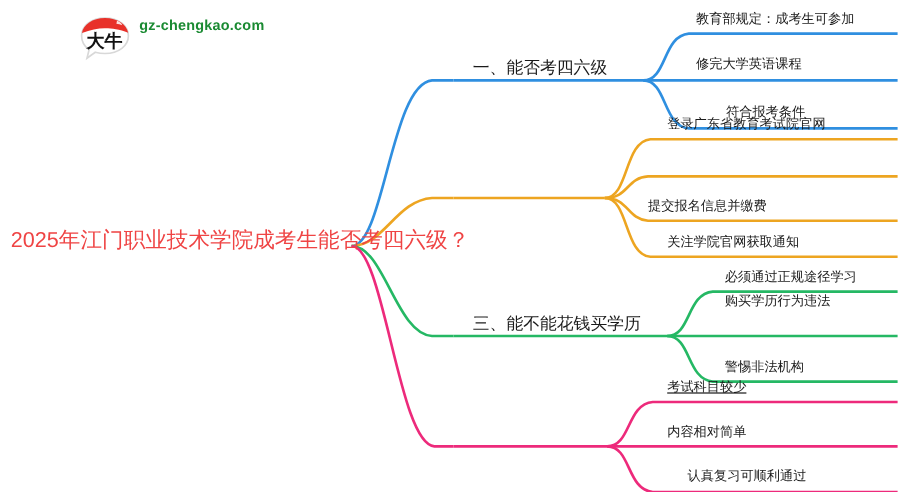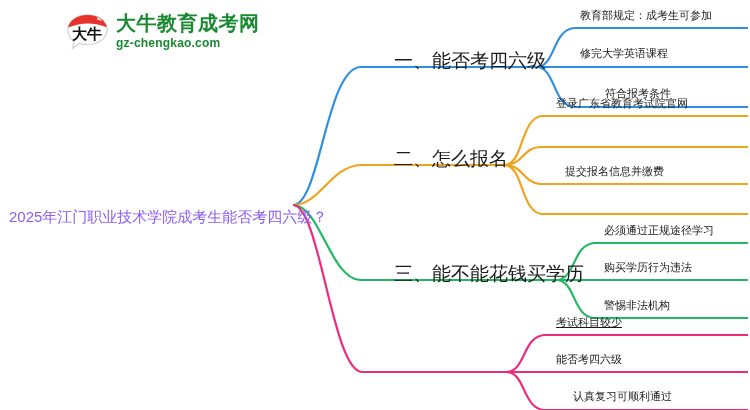--- a/index.html
+++ b/index.html
@@ -65,48 +65,47 @@
     height: 410px;
   }
   
   .node {
     position: absolute;
     white-space: nowrap;
     color: #222222;
     font-family: "Liberation Sans", "DejaVu Sans", sans-serif;
   }
   #root-node {
-    font-size: 15px;
-    color: #8b5cf6;
+    font-size: 18px;
+    color: #ef4444;
     left: 9px;
-    top: 208px;
+    top: 188px;
   }
   .branch-label {
-    font-size: 19px;
+    font-size: 14px;
     color: #1a1a1a;
   }
   .leaf-label {
     font-size: 11px;
     color: #1a1a1a;
   }
 </style>
 </head>
 <body>
 
 <div id="canvas">
 
   <div id="logo">
     <svg id="logo-mark" viewBox="0 0 44 42" xmlns="http://www.w3.org/2000/svg">
       <path d="M21.5 3 C33 3 41 9.5 41 17.8 C41 26.1 33 32.6 21.5 32.6 C18.6 32.6 15.9 32.2 13.4 31.5 L6.5 36.5 L8.2 29.6 C4.4 26.7 2 22.5 2 17.8 C2 9.5 10 3 21.5 3 Z" fill="#ffffff" stroke="#d8d8d8" stroke-width="1.4"></path>
       <path d="M21.5 3 C32 3 39.6 8.4 40.8 15.3 C33 12.4 26.8 11.5 21.2 11.6 C15.5 11.7 9.3 12.8 2.3 15.6 C3.3 8.6 11 3 21.5 3 Z" fill="#e8312a"></path>
       <path d="M31.5 5.2 C33.6 5.9 35.3 7.3 35.9 9.0 C34.3 8.2 32.5 7.8 31.0 7.7 Z" fill="#ffffff" opacity="0.85"></path>
       <text x="21" y="27" font-size="15" font-weight="bold" fill="#111111" text-anchor="middle" font-family="'Liberation Sans',sans-serif">大牛</text>
     </svg>
     <div id="logo-text-block">
-      <div id="logo-title">大牛教育成考网</div>
       <div id="logo-sub">gz-chengkao.com</div>
     </div>
   </div>
 
   <svg id="wires" viewBox="0 0 750 410" xmlns="http://www.w3.org/2000/svg" fill="none">
 
     <g stroke="#2f8fe0" stroke-width="2.2" fill="none">
       <path d="M293 205 C320 205 326 70 360 67 L378 67"></path>
       <path d="M378 67 L536 67"></path>
       <path d="M536 67 C556 67 552 30 574 28 L748 28"></path>
@@ -140,26 +139,26 @@
     </g>
   </svg>
 
   <div class="node" id="root-node">2025年江门职业技术学院成考生能否考四六级？</div>
 
   <div class="node branch-label" style="left:394px; top:48px;">一、能否考四六级</div>
   <div class="node leaf-label" style="left:580px; top:8px;">教育部规定：成考生可参加</div>
   <div class="node leaf-label" style="left:580px; top:46px;">修完大学英语课程</div>
   <div class="node leaf-label" style="left:605px; top:86px;">符合报考条件</div>
 
-  <div class="node branch-label" style="left:394px; top:146px;">二、怎么报名</div>
   <div class="node leaf-label" style="left:556px; top:96px;text-align:right;">登录广东省教育考试院官网</div>
-  <div class="node leaf-label" style="left:565px; top:164px;text-align:right;">提交报名信息并缴费</div>
+  <div class="node leaf-label" style="left:540px; top:164px;text-align:right;">提交报名信息并缴费</div>
+  <div class="node leaf-label" style="left:556px; top:194px;">关注学院官网获取通知</div>
 
   <div class="node leaf-label" style="left:604px; top:223px;">必须通过正规途径学习</div>
   <div class="node branch-label" style="left:394px; top:261px;">三、能不能花钱买学历</div>
-  <div class="node leaf-label" style="left:604px; top:260px;text-align:right;">购买学历行为违法</div>
+  <div class="node leaf-label" style="left:604px; top:243px;text-align:right;">购买学历行为违法</div>
   <div class="node leaf-label" style="left:604px; top:298px;">警惕非法机构</div>
 
   <div class="node leaf-label" style="left:556px; top:315px;text-decoration:underline;">考试科目较少</div>
-  <div class="node leaf-label" style="left:556px; top:352px;">能否考四六级</div>
+  <div class="node leaf-label" style="left:556px; top:352px;">内容相对简单</div>
   <div class="node leaf-label" style="left:573px; top:389px;">认真复习可顺利通过</div>
 
 </div>
 
 </body></html>

